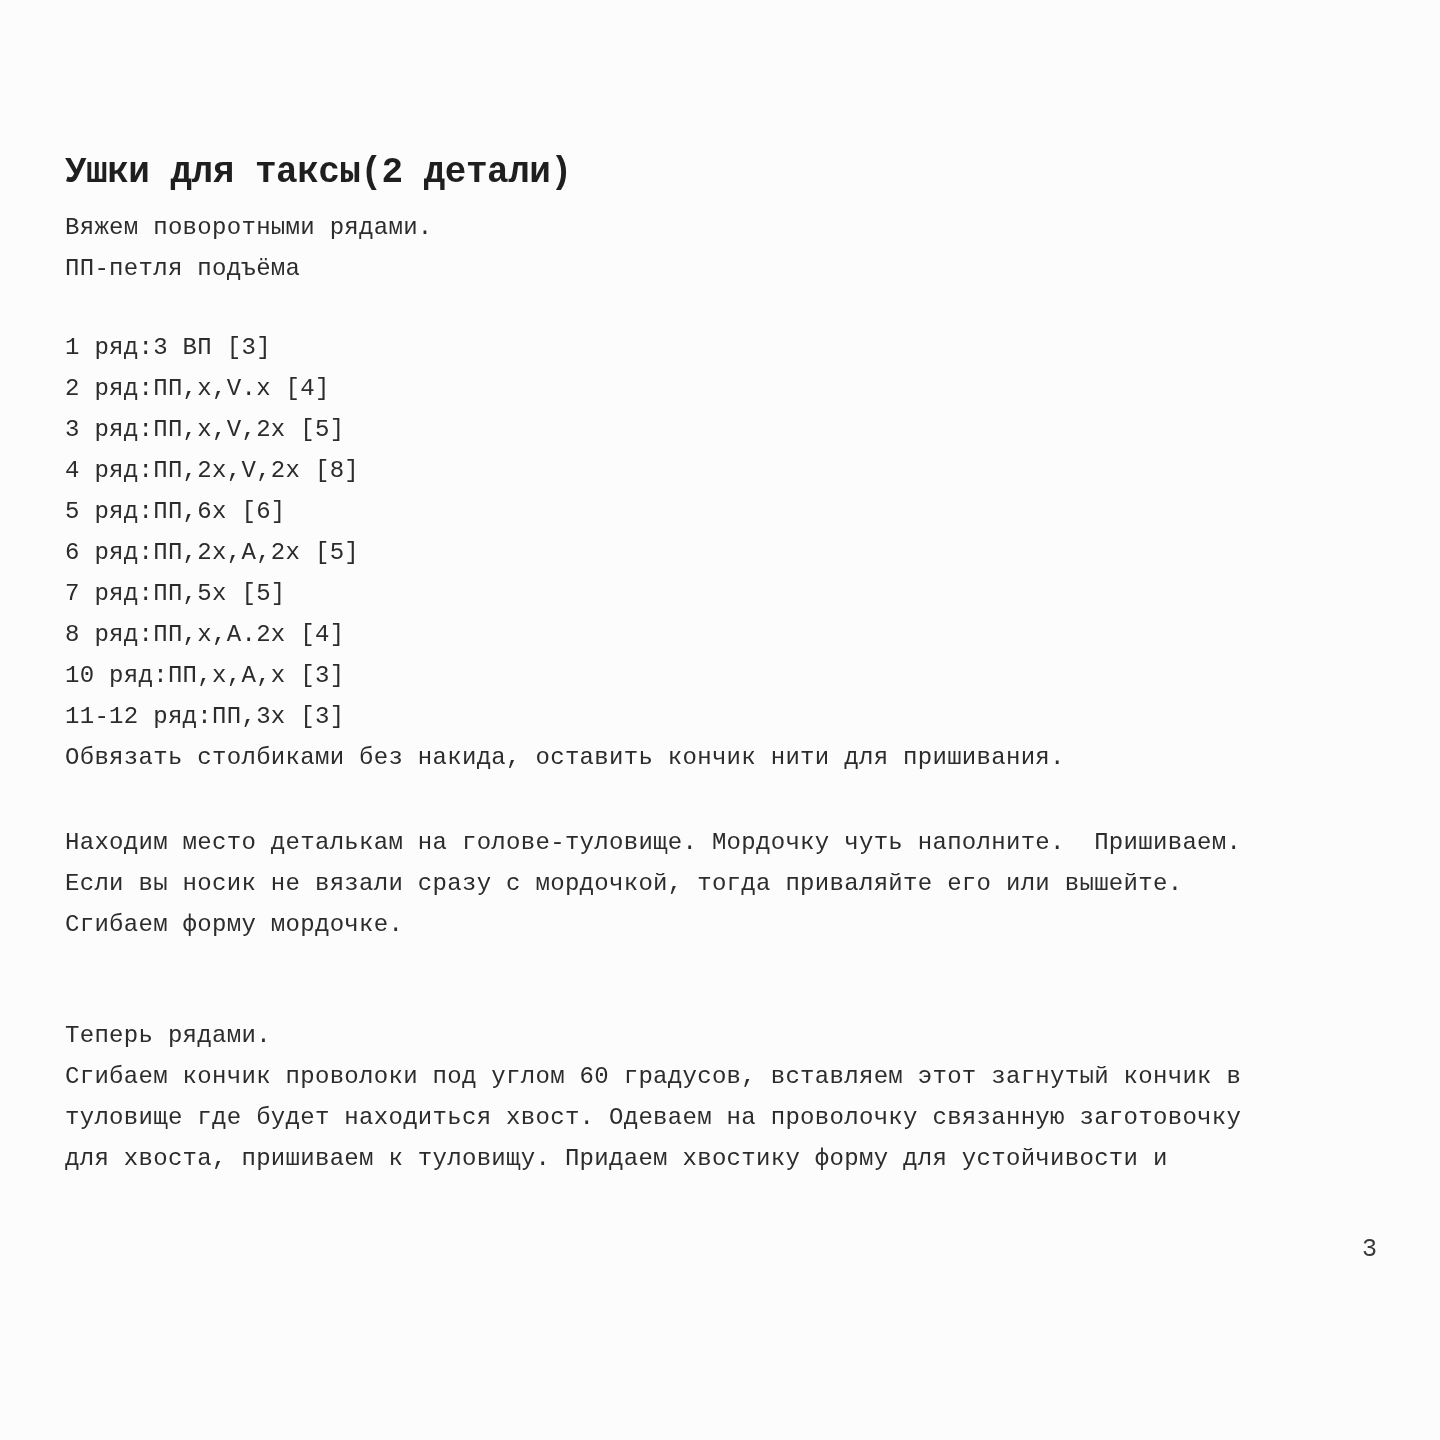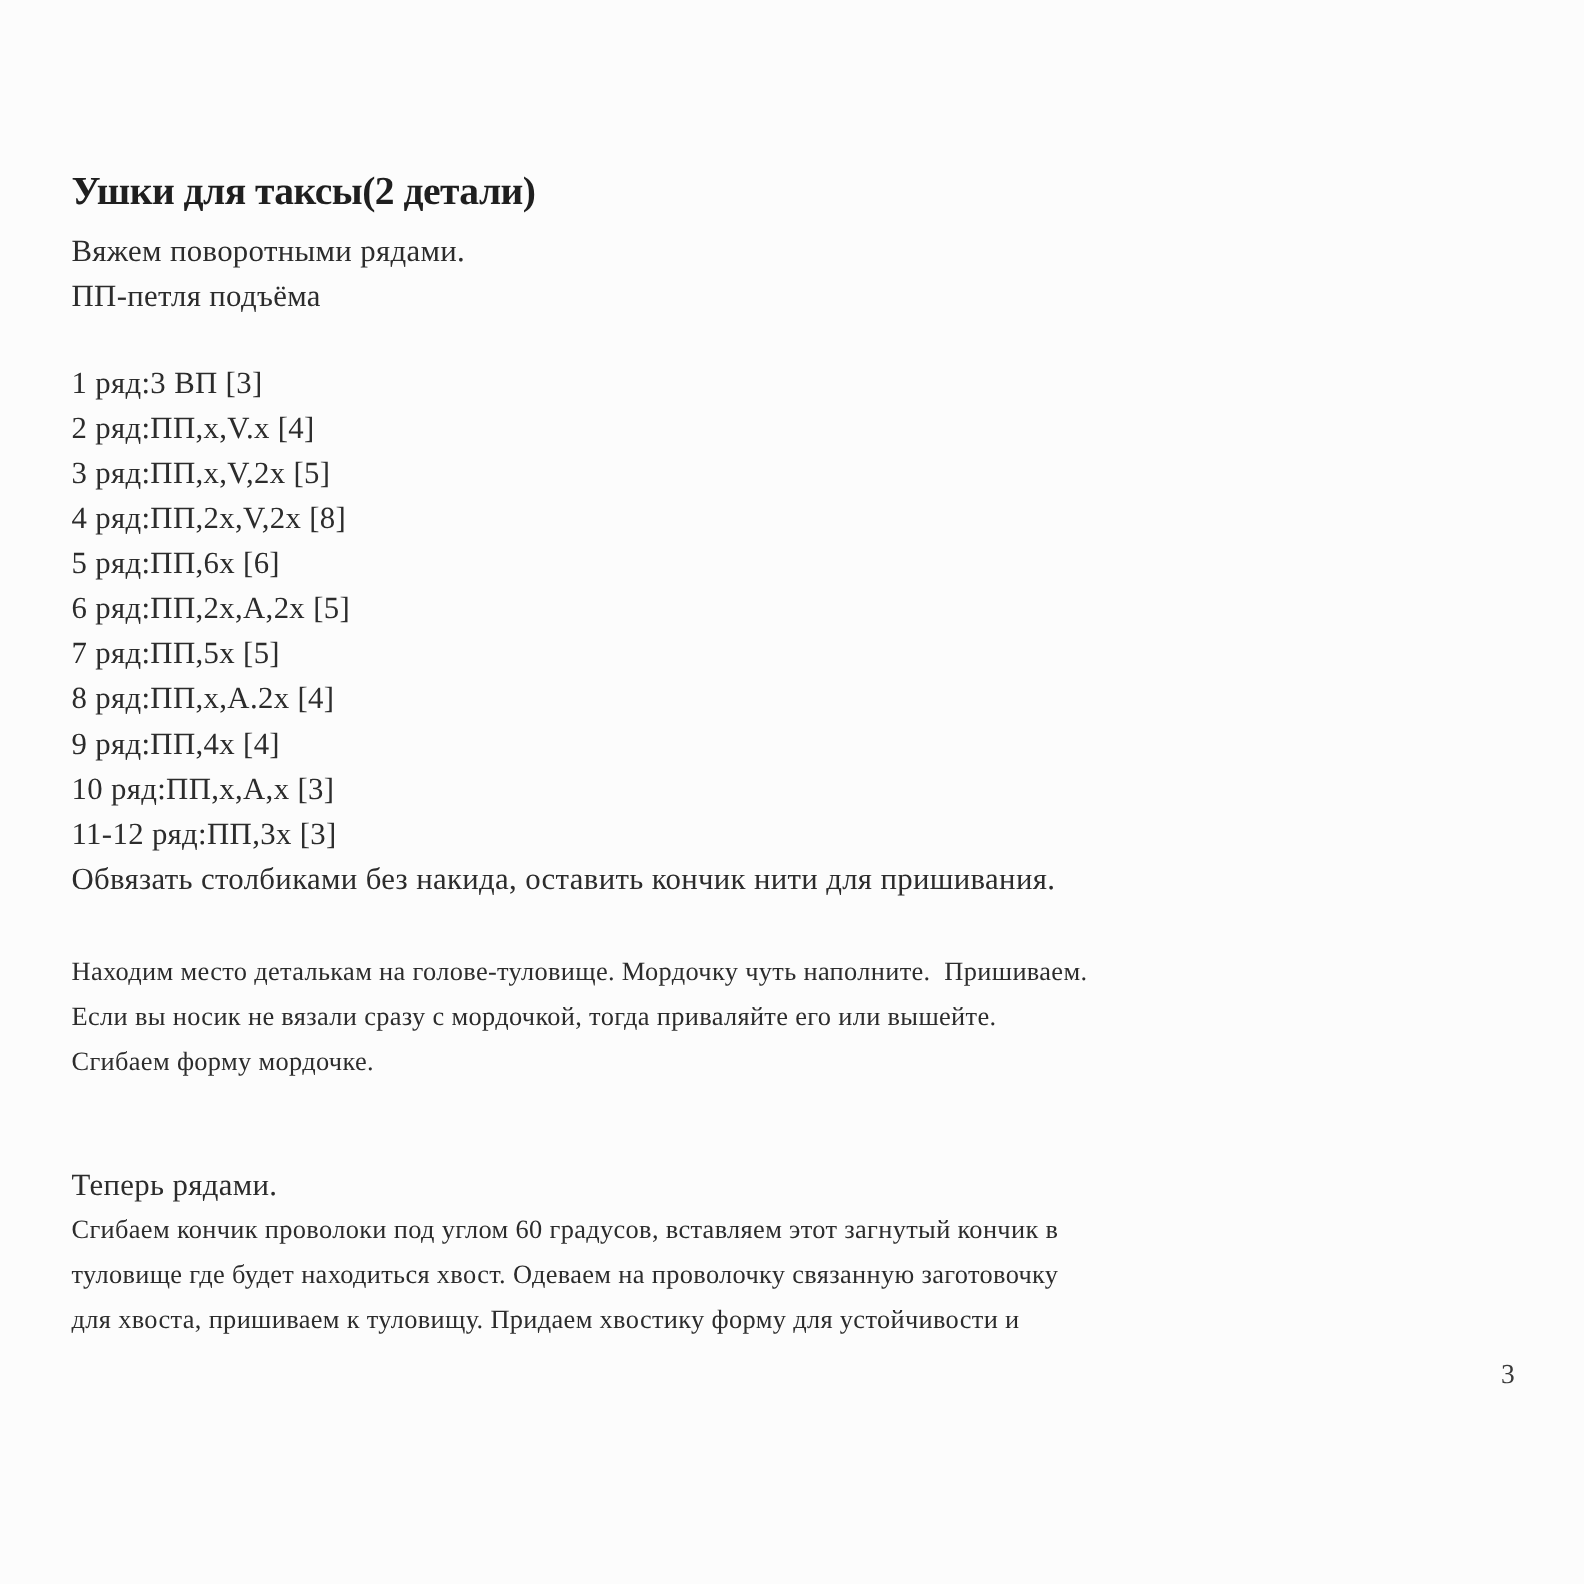--- a/index.html
+++ b/index.html
@@ -6,38 +6,38 @@
     margin: 0;
     padding: 0;
     background: #ffffff;
   }
   .page {
     position: relative;
     width: 1440px;
     height: 1440px;
     background: #fcfcfc;
     overflow: hidden;
-    font-family: Liberation Serif, serif;
+    font-family: Liberation Mono, monospace;
     color: #2c2c2c;
   }
   .content {
     position: absolute;
     left: 65px;
     top: 152px;
     width: 1330px;
   }
   .doc-title {
     margin: 0 0 14px 0;
     font-size: 36px;
     font-weight: 700;
     letter-spacing: -0.5px;
     color: #1f1f1f;
   }
   .line {
-    font-size: 28px;
+    font-size: 24px;
     line-height: 41px;
     letter-spacing: 0.3px;
     white-space: pre;
     color: #2c2c2c;
   }
   .wrapline {
     font-size: 24px;
     line-height: 41px;
     letter-spacing: 0.3px;
     white-space: pre;
@@ -68,21 +68,20 @@
     <div class="spacer-s"></div>
 
     <div class="line">1 ряд:3 ВП [3]</div>
     <div class="line">2 ряд:ПП,х,V.х [4]</div>
     <div class="line">3 ряд:ПП,х,V,2х [5]</div>
     <div class="line">4 ряд:ПП,2х,V,2х [8]</div>
     <div class="line">5 ряд:ПП,6х [6]</div>
     <div class="line">6 ряд:ПП,2х,А,2х [5]</div>
     <div class="line">7 ряд:ПП,5х [5]</div>
     <div class="line">8 ряд:ПП,х,А.2х [4]</div>
-    <div class="line">9 ряд:ПП,4х [4]</div>
     <div class="line">10 ряд:ПП,х,А,х [3]</div>
     <div class="line">11-12 ряд:ПП,3х [3]</div>
 
     <div class="line">Обвязать столбиками без накида, оставить кончик нити для пришивания.</div>
 
     <div class="spacer-m"></div>
 
     <div class="wrapline">Находим место деталькам на голове-туловище. Мордочку чуть наполните.  Пришиваем.</div>
     <div class="wrapline">Если вы носик не вязали сразу с мордочкой, тогда приваляйте его или вышейте.</div>
     <div class="wrapline">Сгибаем форму мордочке.</div>

